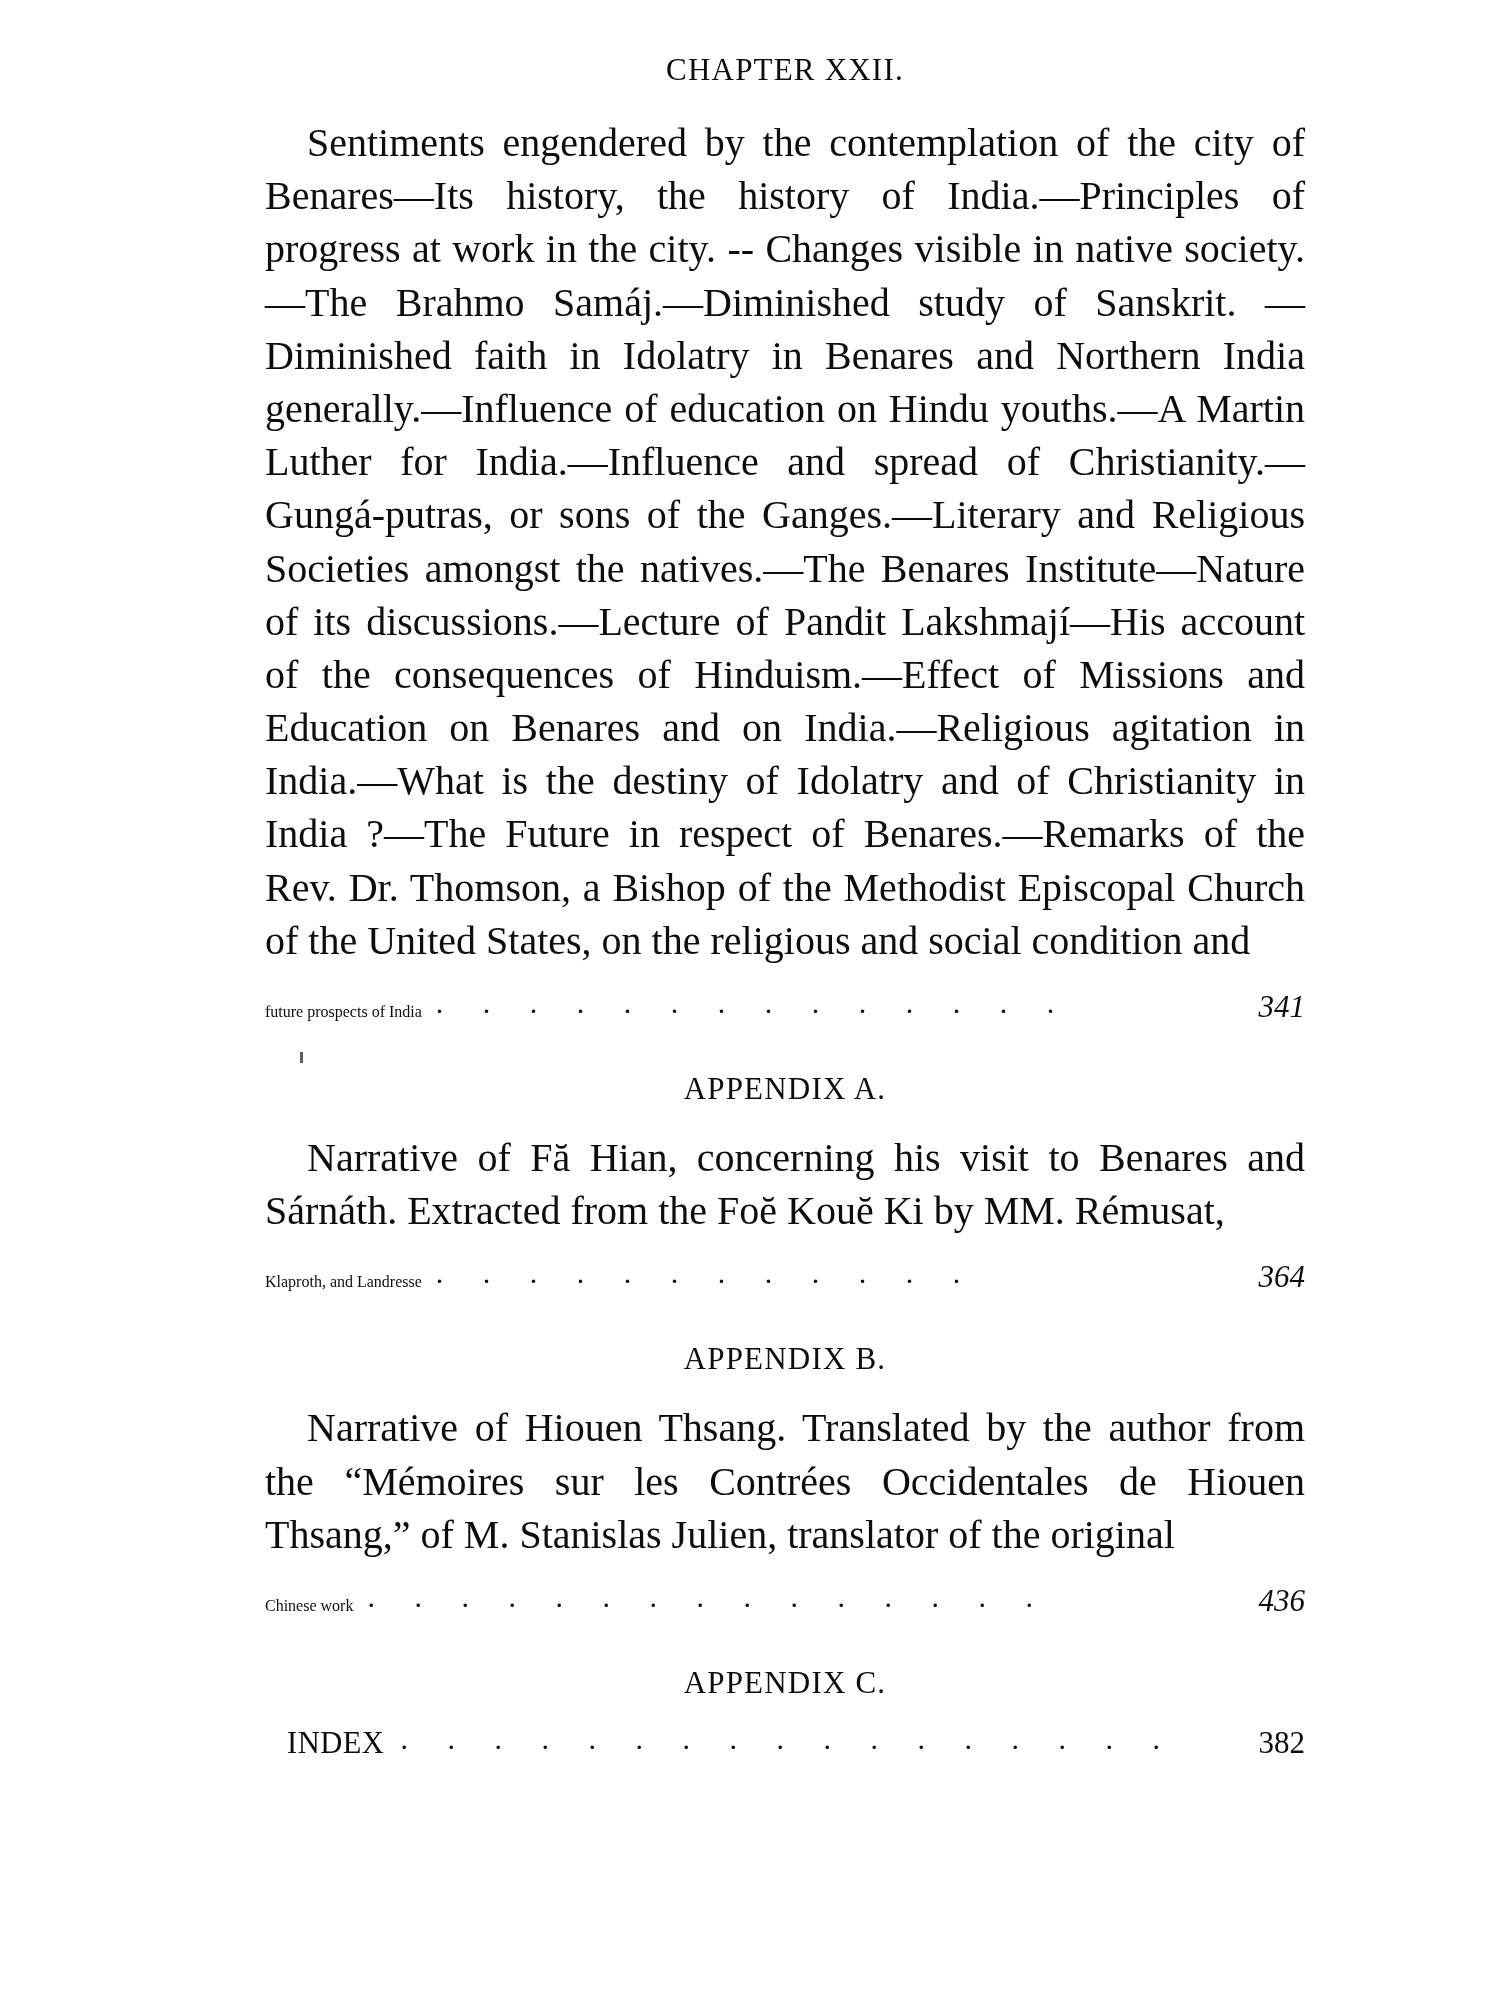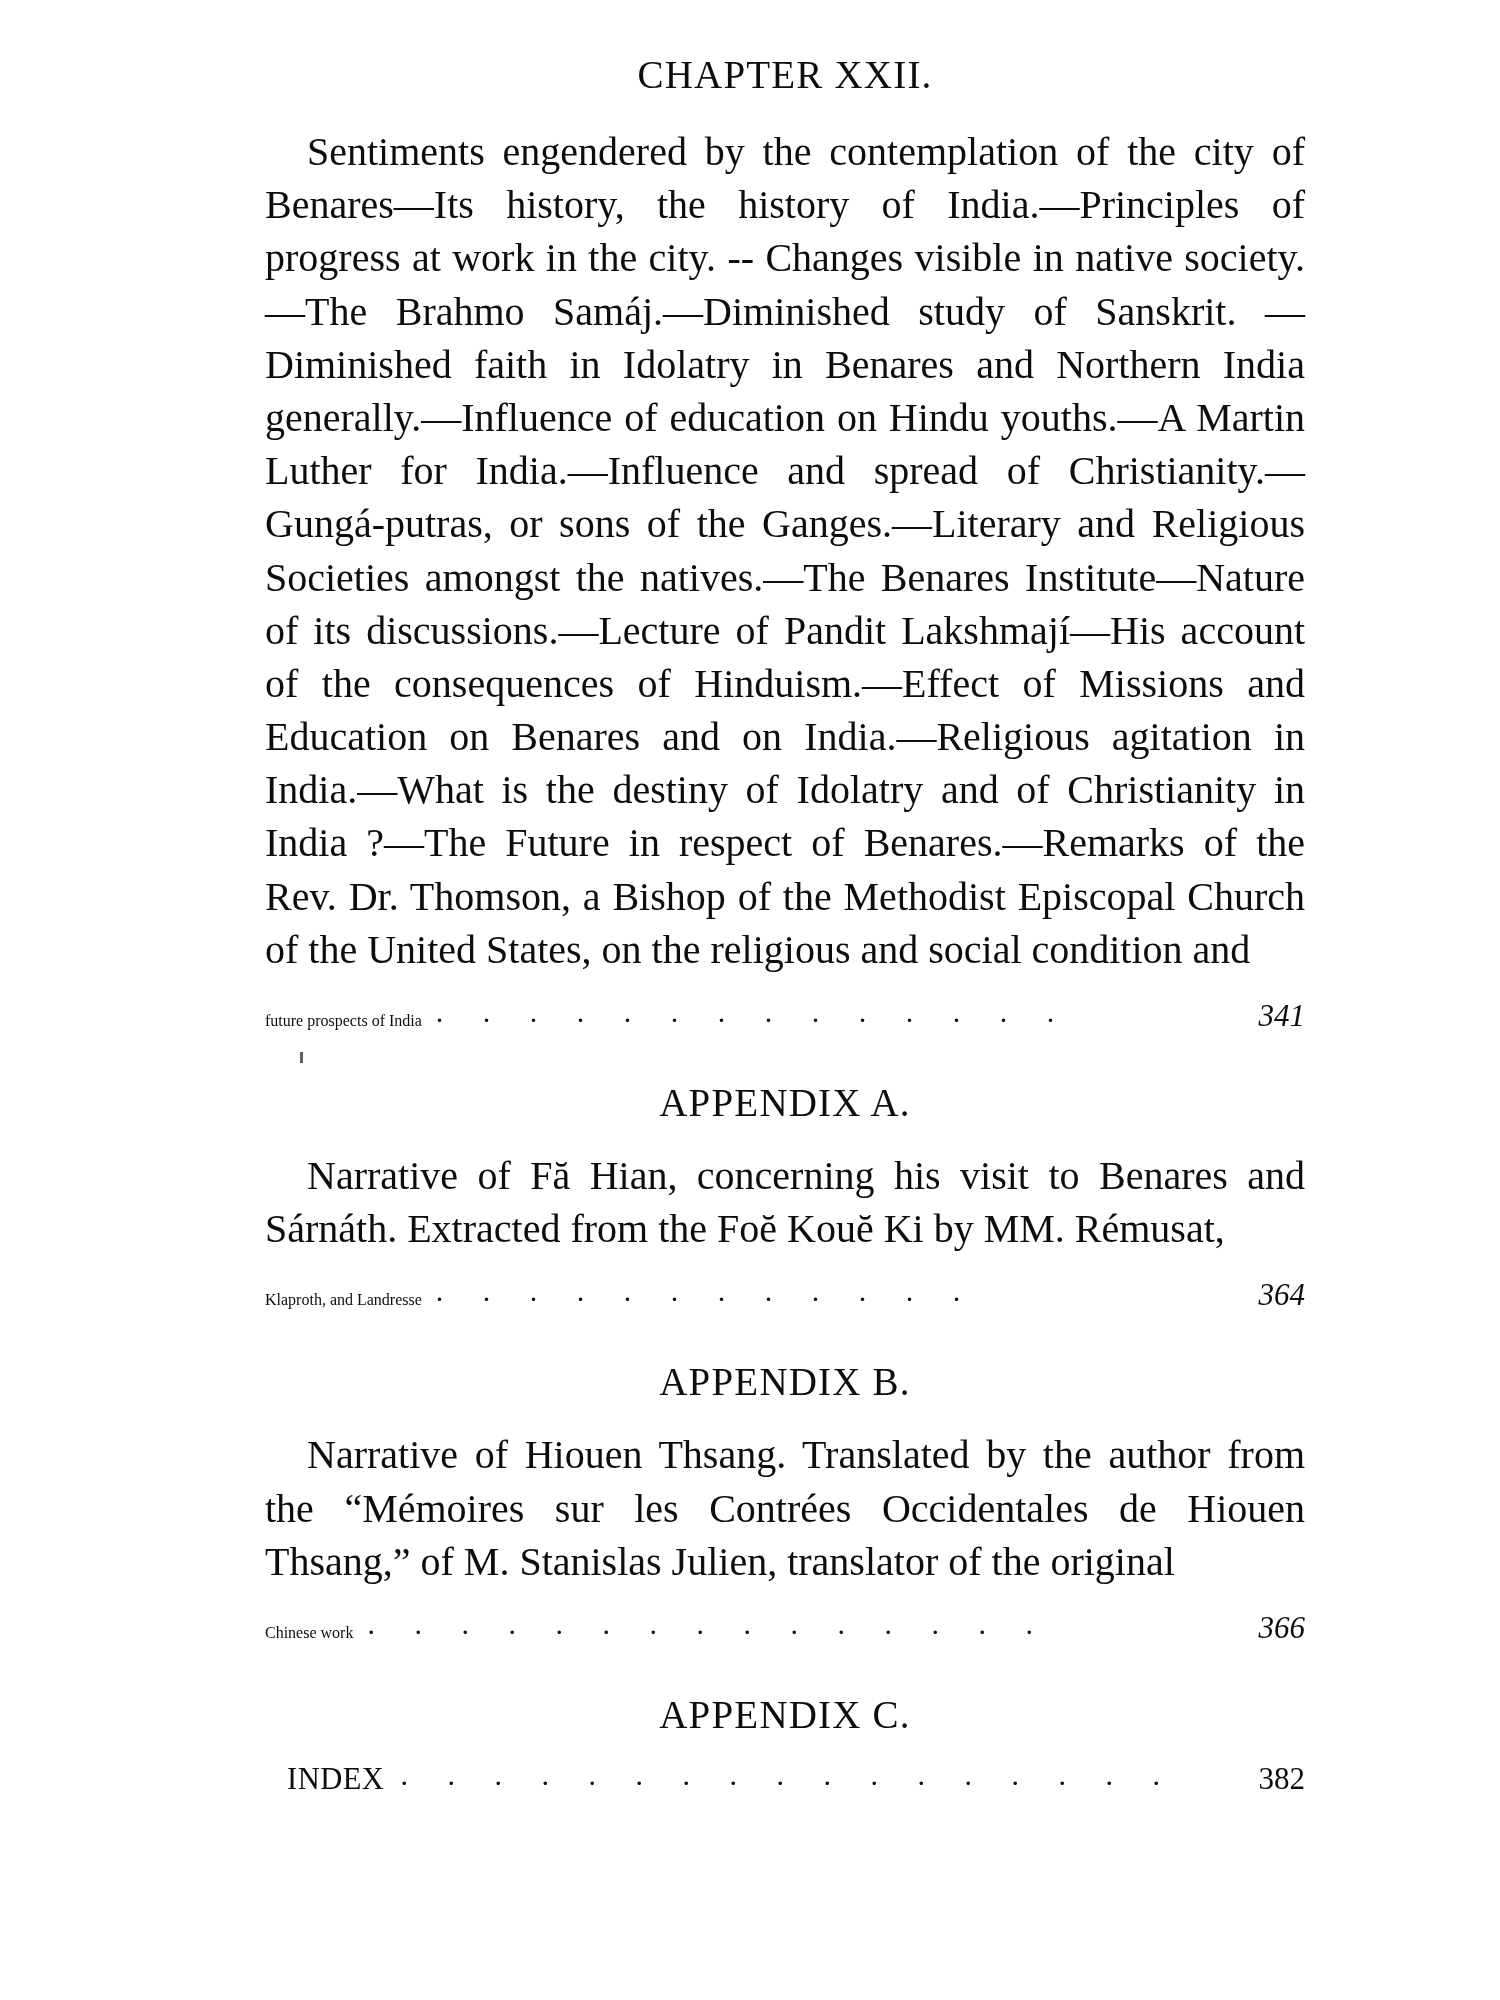--- a/index.html
+++ b/index.html
@@ -22,21 +22,21 @@
     padding: 52px 0 0 0;
   }
   .column {
     width: 1110px;
     margin: 0 auto;
     padding-left: 70px;
     box-sizing: border-box;
   }
   .heading {
     text-align: center;
-    font-size: 39px;
+    font-size: 31px;
     letter-spacing: 1.2px;
     font-weight: normal;
     margin: 0;
     padding: 0;
   }
   .heading.chapter {
     margin-bottom: 28px;
   }
   .heading.appendix {
     margin-top: 46px;
@@ -161,21 +161,21 @@
       </div>
     </div>
 
     <div class="heading appendix">APPENDIX B.</div>
 
     <div class="entry-block">
       <div class="entry"><span class="indent"></span><span>Narrative of Hiouen Thsang.   Translated by the author from the “Mémoires sur les Contrées Occidentales de Hiouen Thsang,” of M. Stanislas Julien, translator of the original</span></div>
       <div class="last-line">
         <span class="tail-text">Chinese work</span>
         <span class="leaders">. . . . . . . . . . . . . . .</span>
-        <span class="pagenum">366</span>
+        <span class="pagenum">436</span>
       </div>
     </div>
 
     <div class="heading appendix">APPENDIX C.</div>
 
 
     <div class="simple-row tight-indent">
       <span class="row-text smallcaps">INDEX</span>
       <span class="leaders">. . . . . . . . . . . . . . . . .</span>
       <span class="pagenum">382</span>

